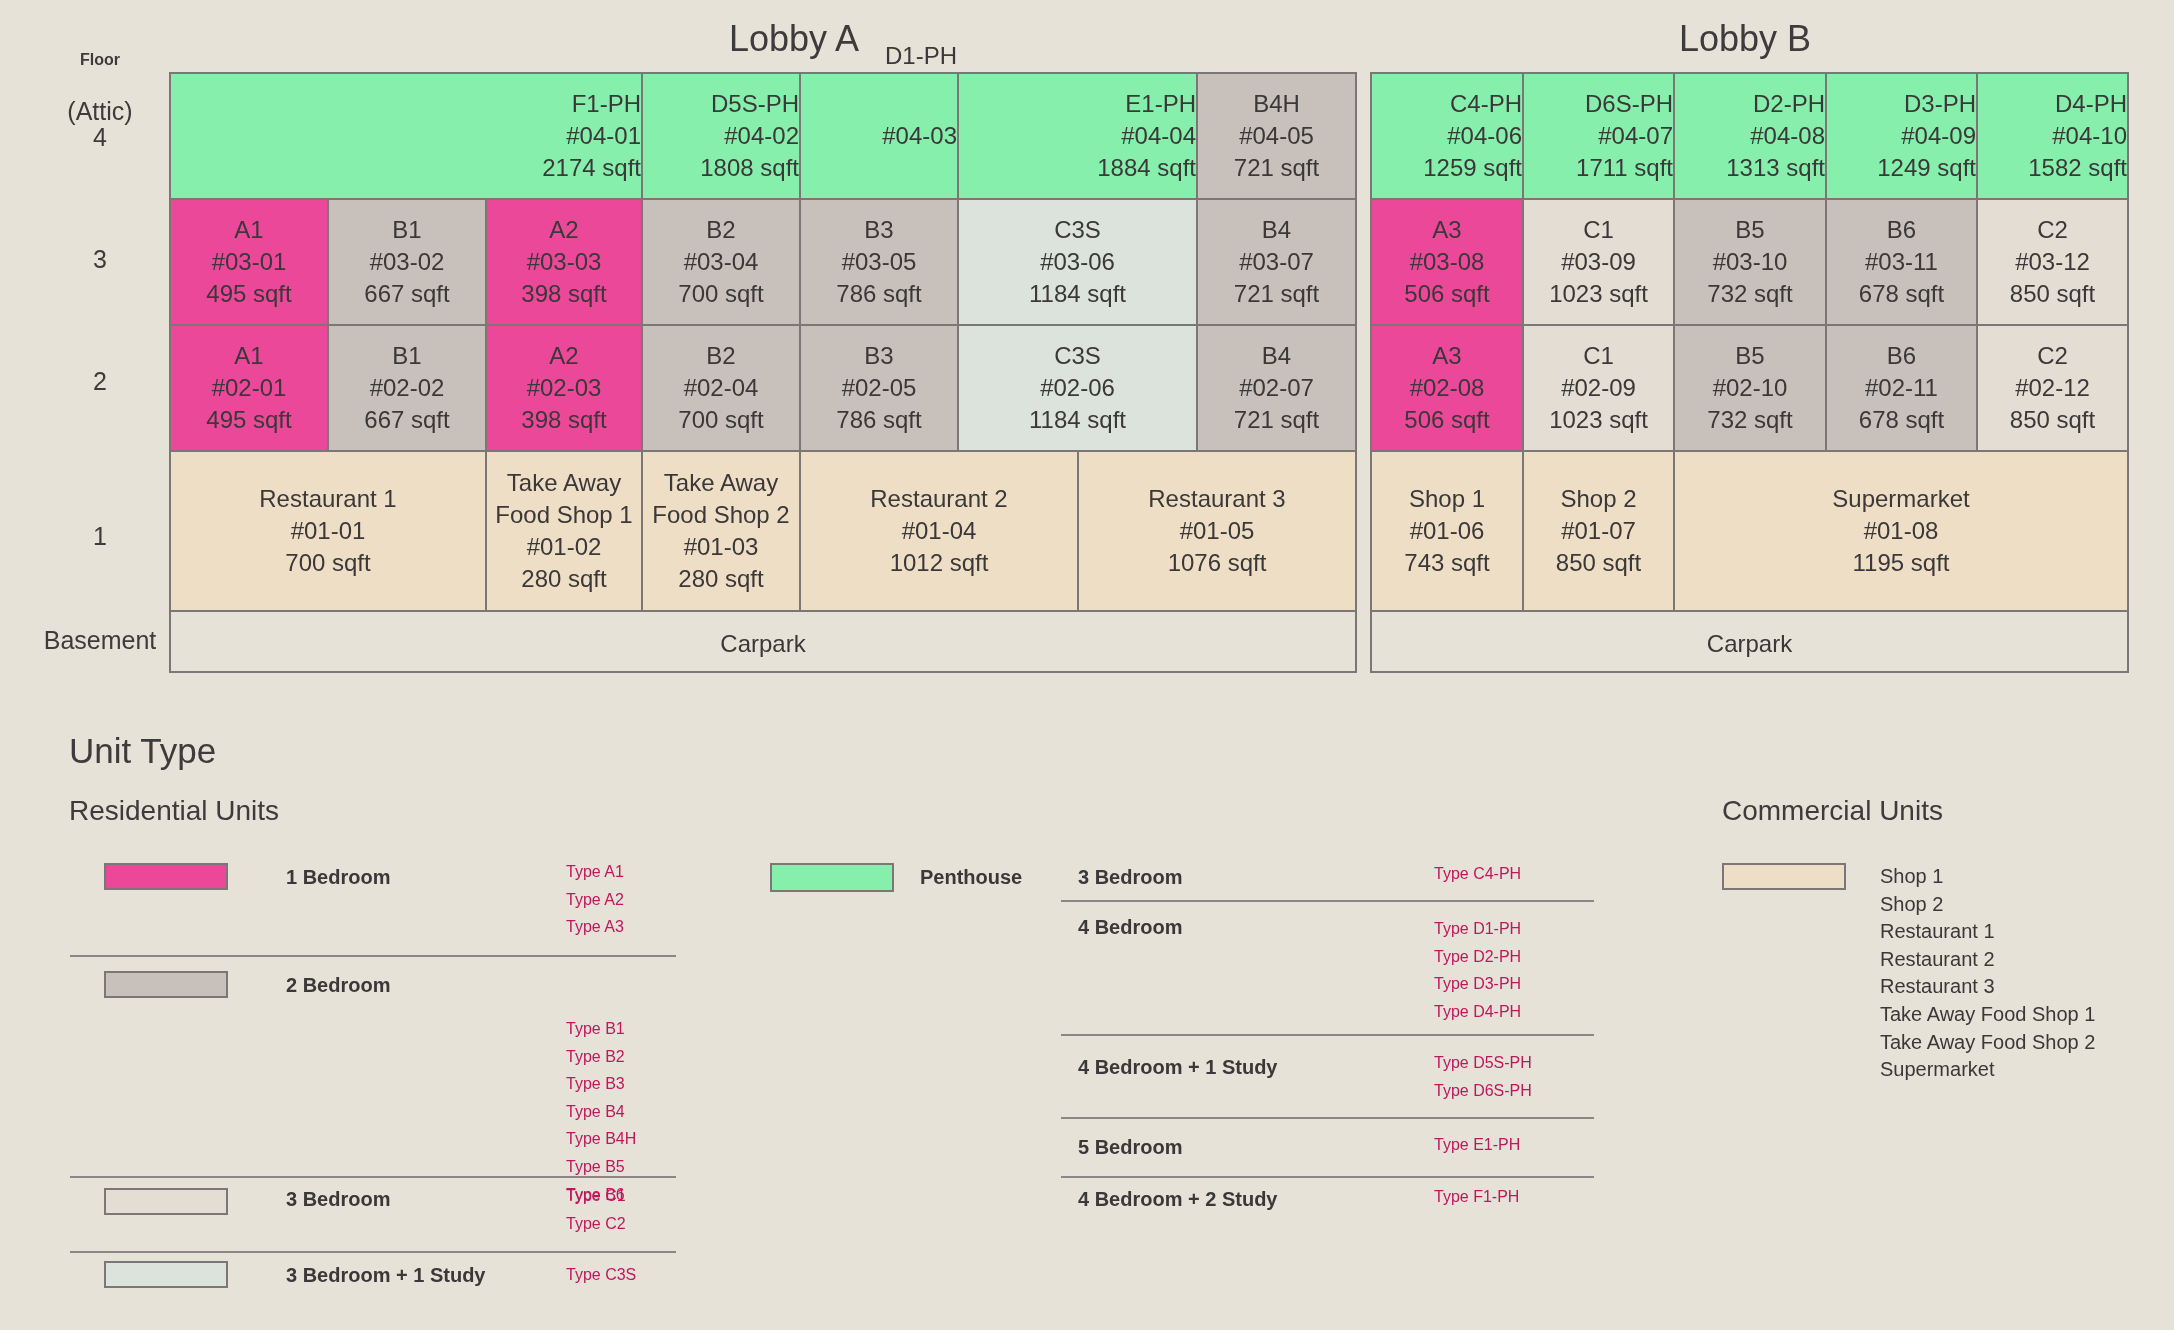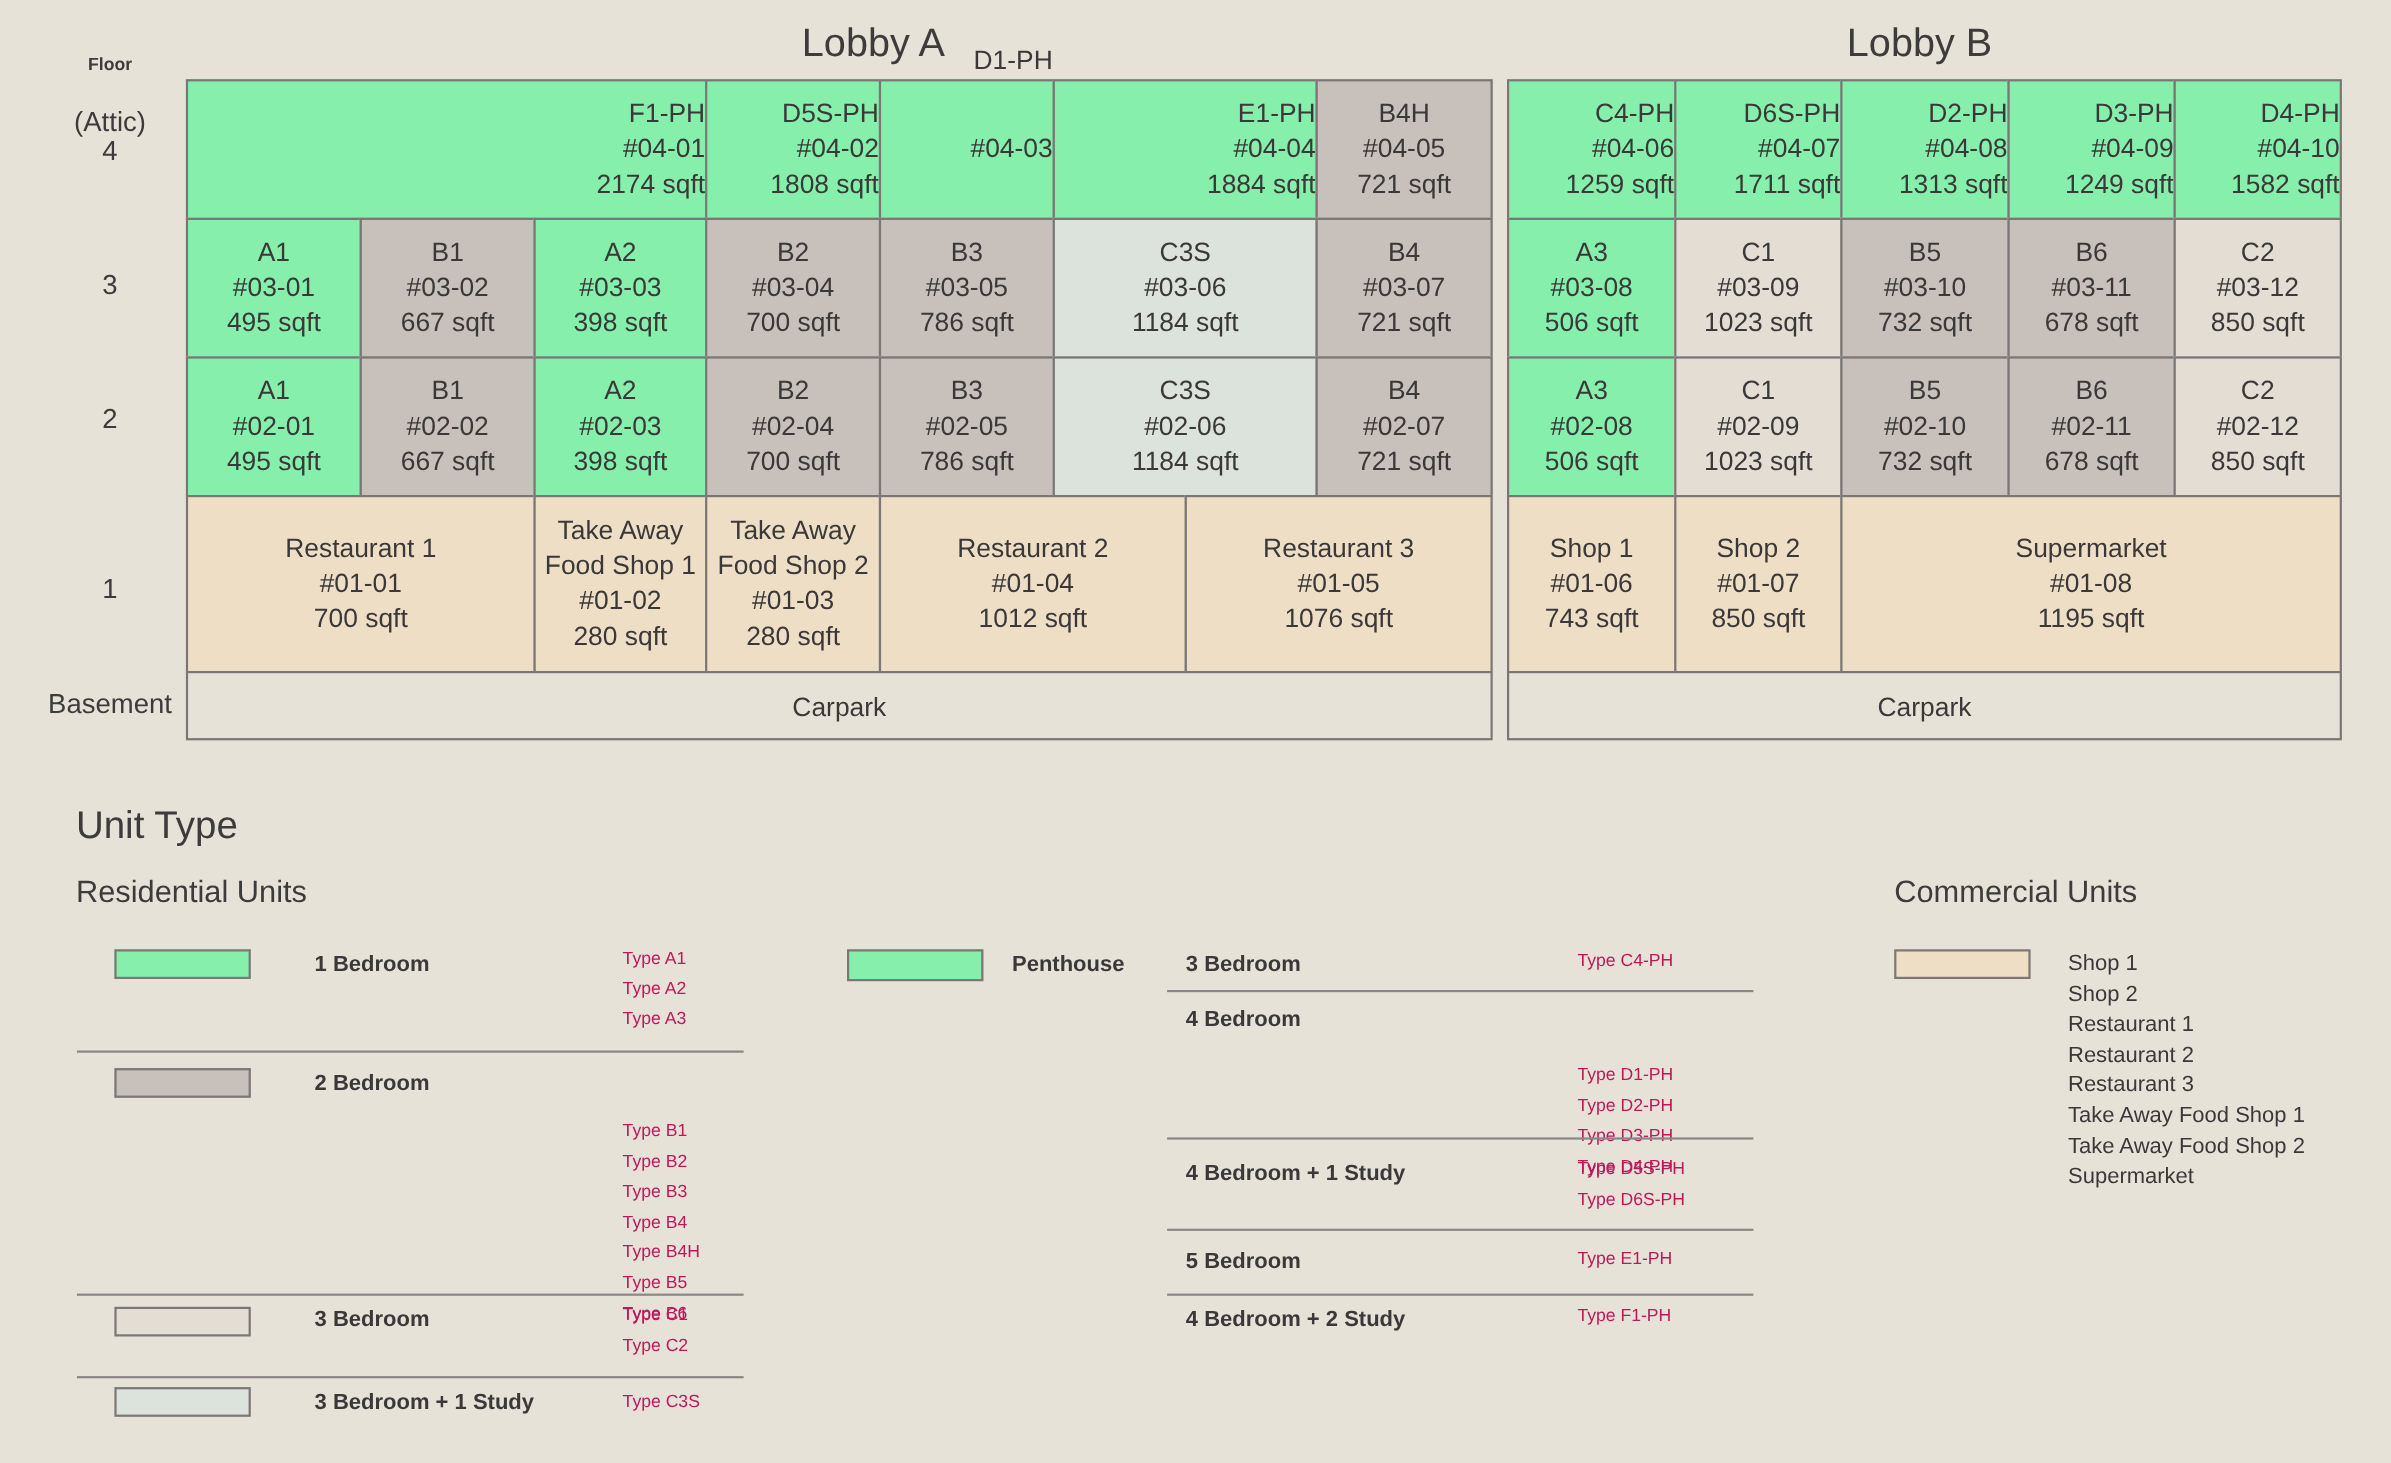--- a/index.html
+++ b/index.html
@@ -12,21 +12,21 @@
   .floor-label { position:absolute; left:30px; width:140px; text-align:center; font-size:25px; color:#3d3b3b; line-height:28px; }
   .floor-head { font-weight:bold; font-size:16px; }
   .cell {
     position:absolute; box-sizing:border-box;
     border:2px solid #7a7776;
     display:flex; flex-direction:column; align-items:center; justify-content:center;
     text-align:center; font-size:24px; line-height:32px; color:#3a3838;
   }
   .cell span { display:block; white-space:nowrap; }
   .ph { background:#86efac;align-items:flex-end; }
-  .br1 { background:#86efac; }
+  .br1 { background:#ec4899; }
   .br2 { background:#c8c0ba; }
   .br3 { background:#e3ddd4; }
   .c3s { background:#dce2dc; }
   .com { background:#efdec6; }
   .car { background:#e6e2d8; }
   .h1 { position:absolute; font-size:35px; color:#3d3b3b; }
   .h2 { position:absolute; font-size:28px; color:#3d3b3b; }
   .swatch { position:absolute; box-sizing:border-box; border:2px solid #7a7776; width:124px; height:27px; }
   .leg-label { position:absolute; font-size:20px; font-weight:bold; color:#3a3838; }
   .leg-types { position:absolute; font-size:16px; line-height:27.6px; color:#be185d; }
@@ -319,21 +319,21 @@
 <div class="swatch ph" style="left:770px;top:863px;height:29px;"></div>
 <div class="leg-label" style="left:920px;top:866px;">Penthouse</div>
 
 <div class="leg-label" style="left:1078px;top:866px;">3 Bedroom</div>
 <div class="leg-types" style="left:1434px;top:860px;">
   <span>Type C4-PH</span>
 </div>
 <div class="divider" style="left:1061px;top:900px;width:533px;"></div>
 
 <div class="leg-label" style="left:1078px;top:916px;">4 Bedroom</div>
-<div class="leg-types" style="left:1434px;top:964px;">
+<div class="leg-types" style="left:1434px;top:915px;">
   <span>Type D1-PH</span>
   <span>Type D2-PH</span>
   <span>Type D3-PH</span>
   <span>Type D4-PH</span>
 </div>
 <div class="divider" style="left:1061px;top:1034px;width:533px;"></div>
 
 <div class="leg-label" style="left:1078px;top:1056px;">4 Bedroom + 1 Study</div>
 <div class="leg-types" style="left:1434px;top:1049px;">
   <span>Type D5S-PH</span>

